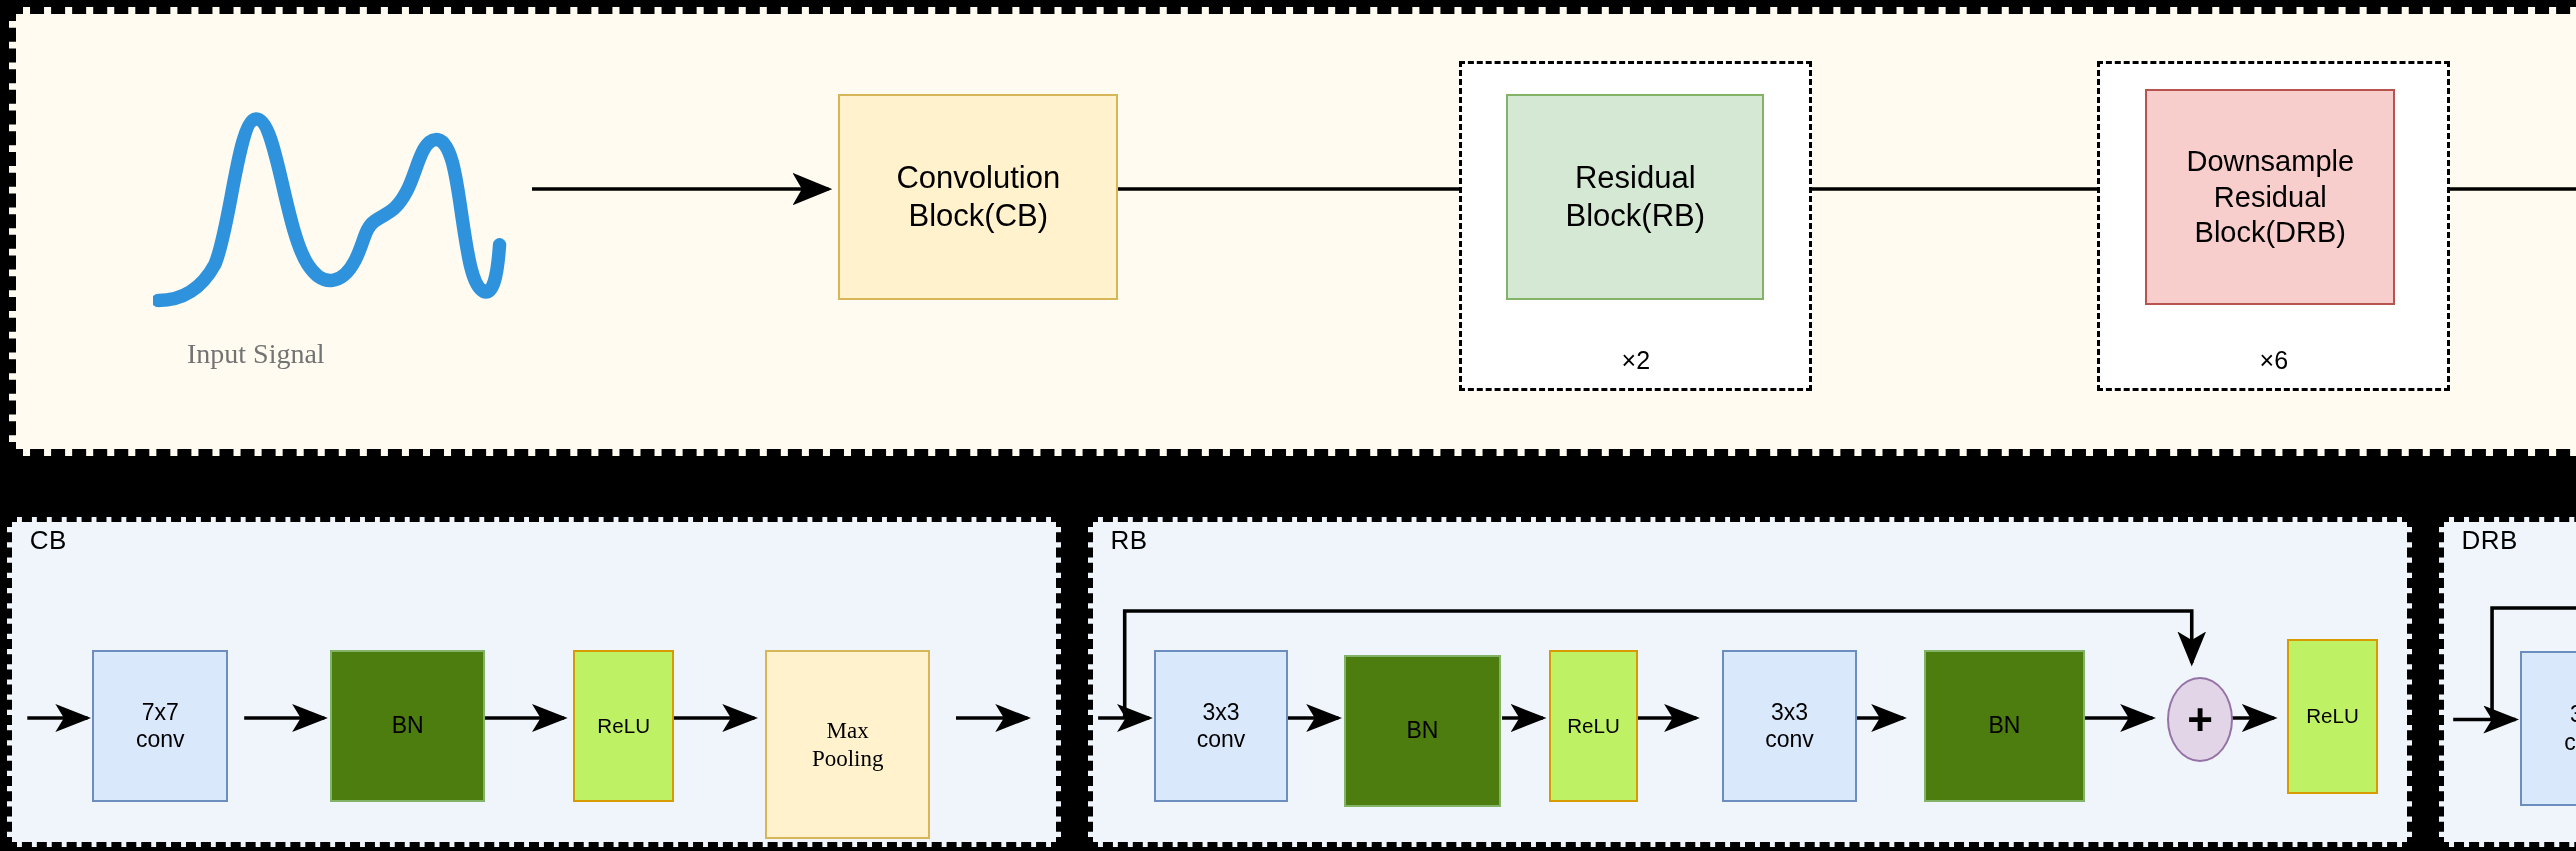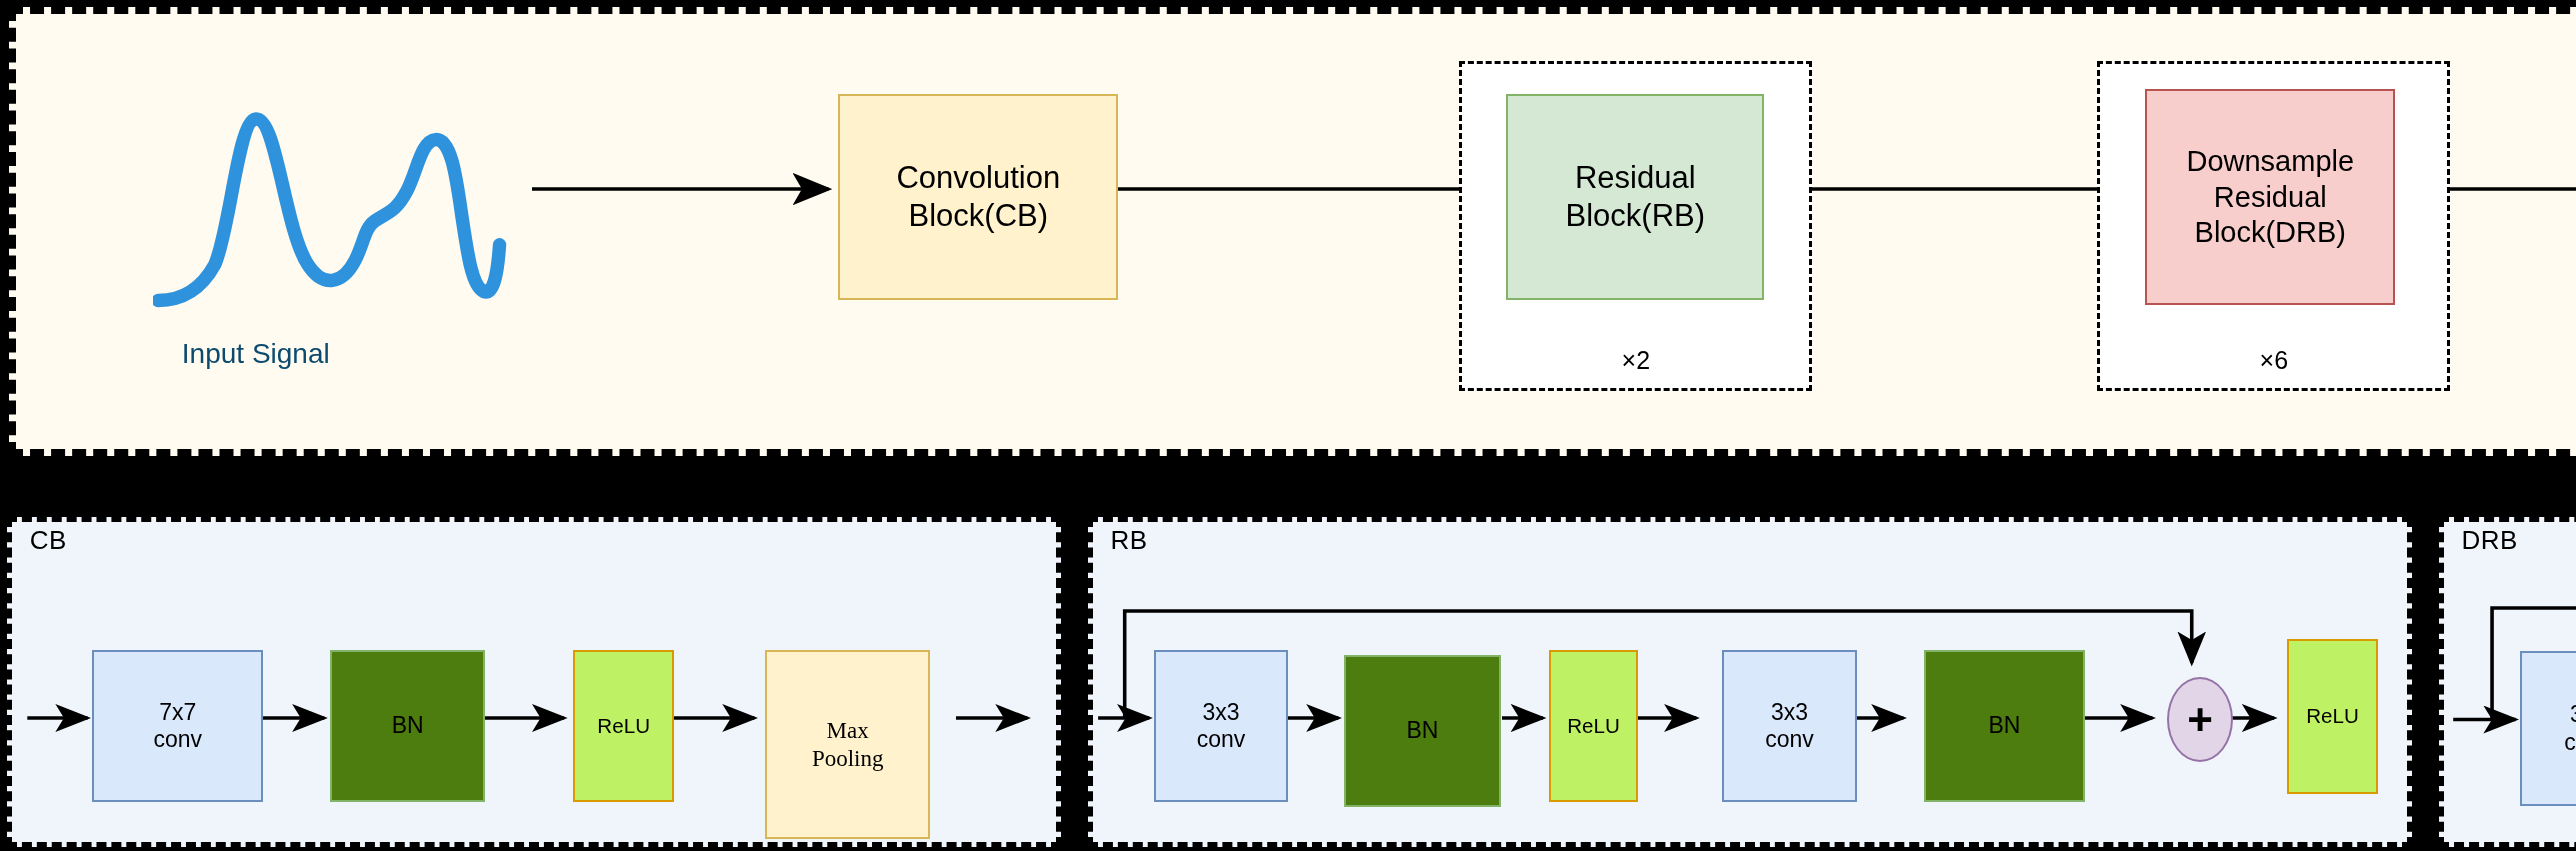--- a/index.html
+++ b/index.html
@@ -8,21 +8,21 @@
 
   
   #overview{
     position:absolute;left:9.3px;top:7.2px;width:3761px;height:449px;
     background:#fffbf0;border:7.2px dashed #000;box-sizing:border-box;
   }
 
   .sig-wrap{position:absolute;left:137px;top:44px;width:361px;height:289px;}
   .sig-label{
     position:absolute;left:95px;top:324px;width:289px;text-align:center;
-    font-size:28px;color:#0c4a6e;white-space:nowrap;
+    font-size:28px;color:#737373;white-space:nowrap;font-family:Liberation Serif, serif;
   }
 
   
   .fbox{
     position:absolute;box-sizing:border-box;display:flex;align-items:center;
     justify-content:center;text-align:center;line-height:1.22;color:#000;
     font-size:31px;padding:3.1px 5.2px;
   }
   #cb-box{left:822px;top:80px;width:280px;height:206px;
           background:#fff2cc;border:2.6px solid #d6b656;}
@@ -149,21 +149,21 @@
       </defs>
       <g stroke="#000" stroke-width="7" fill="none" marker-end="url(#a2)">
         <line x1="30" y1="392" x2="148" y2="392"></line>
         <line x1="455" y1="392" x2="612" y2="392"></line>
         <line x1="924" y1="392" x2="1082" y2="392"></line>
         <line x1="1290" y1="392" x2="1455" y2="392"></line>
         <line x1="1850" y1="392" x2="1990" y2="392"></line>
       </g>
     </svg>
 
-    <div class="lbox c-conv" style="left:80px;top:128px;width:171px;height:152px;">
+    <div class="lbox c-conv" style="left:80px;top:128px;width:136px;height:152px;">
       <span>7x7<br>conv</span>
     </div>
     <div class="lbox c-bn" style="left:318px;top:128px;width:155px;height:152px;">
       <span>BN</span>
     </div>
     <div class="lbox c-relu" style="left:561px;top:128px;width:101px;height:152px;font-size:20.6px;">
       <span>ReLU</span>
     </div>
     <div class="lbox c-pool" style="left:753px;top:128px;width:165px;height:189px;font-family:Liberation Serif, serif;">
       <span>Max<br>Pooling</span>

